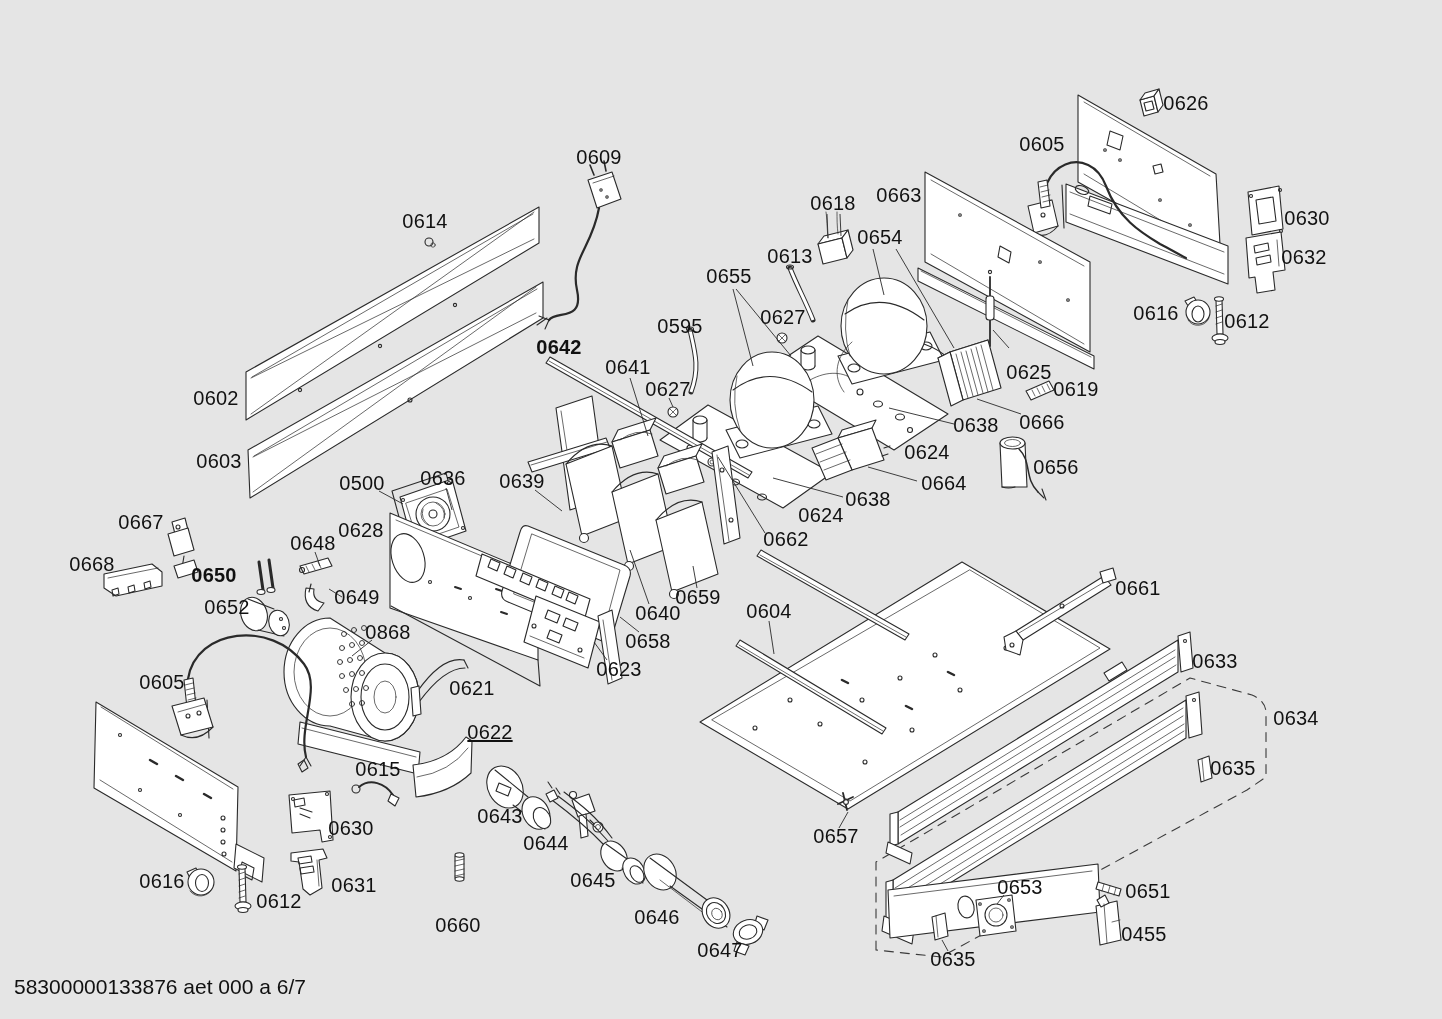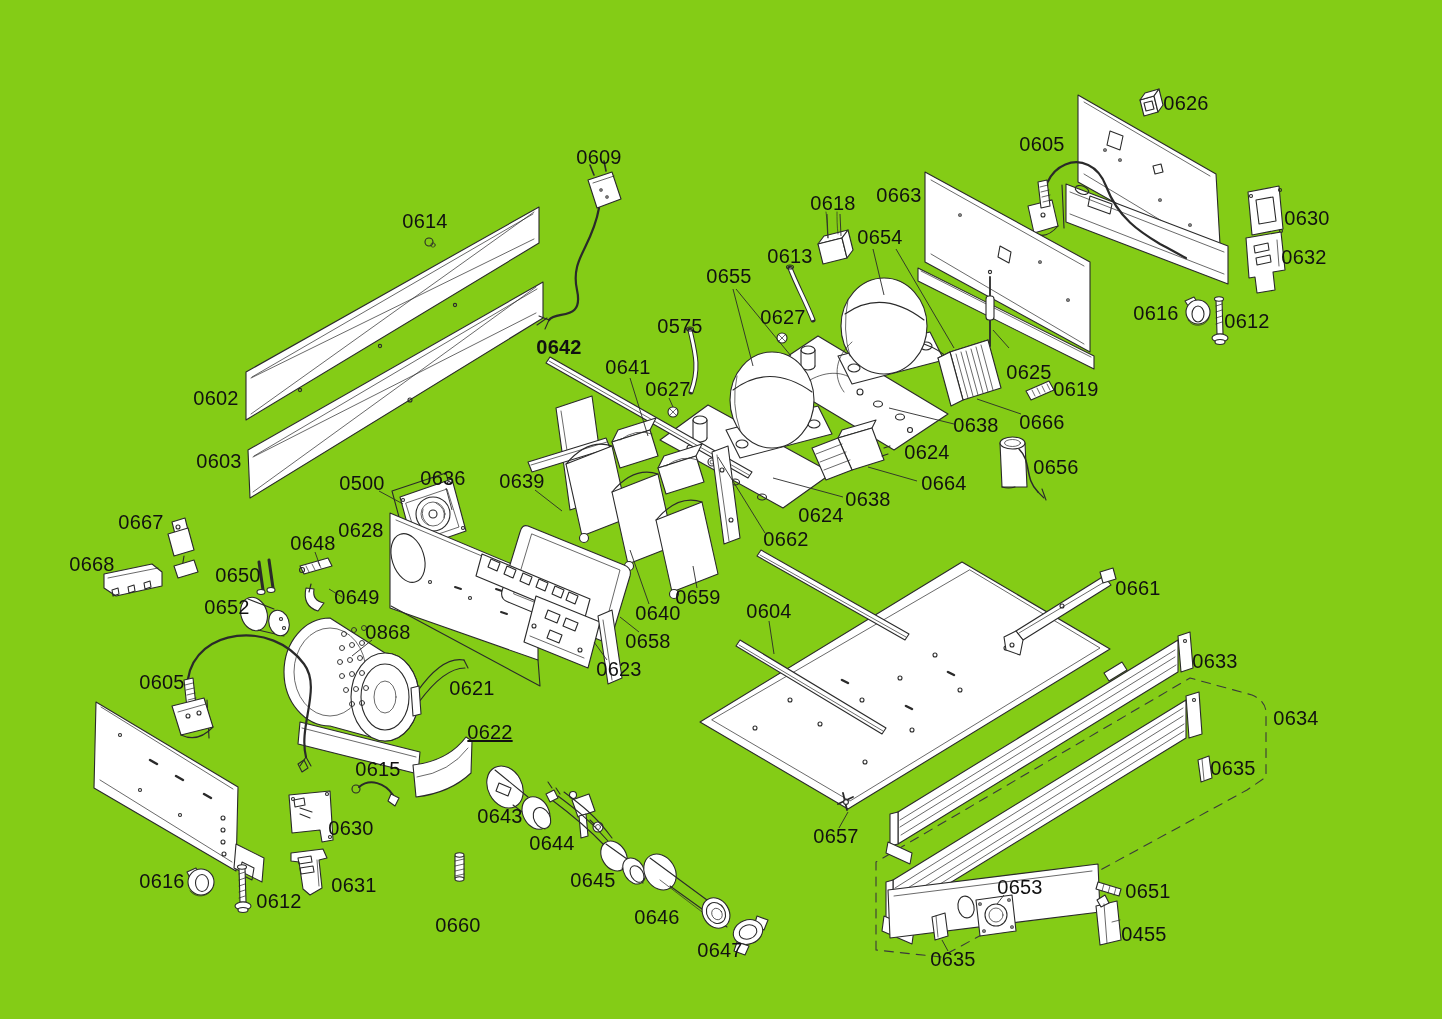--- a/index.html
+++ b/index.html
@@ -1,16 +1,16 @@
 <!DOCTYPE html>
 <html><head>
 <meta charset="utf-8">
 <style>
   html,body{margin:0;padding:0;background:#ffffff;}
-  .stage{position:relative;width:1442px;height:1019px;background:#84cc16;overflow:hidden;
+  .stage{position:relative;width:1442px;height:1019px;background:#e5e5e5;overflow:hidden;
          font-family:"Liberation Sans",sans-serif;}
   svg{position:absolute;left:0;top:0;}
   .ln{fill:none;stroke:#2a2a2a;stroke-width:1.1;stroke-linejoin:round;stroke-linecap:round;}
   .fw{fill:#ffffff;stroke:#2a2a2a;stroke-width:1.1;stroke-linejoin:round;}
   .thin{stroke-width:0.7;}
   .thick{stroke-width:2.2;}
   .dash{stroke-dasharray:9 7;stroke:#3a3a3a;}
   .wh{stroke:#ffffff;stroke-width:3;fill:none;}
   #label-layer{position:absolute;left:0;top:0;width:100%;height:100%;}
   .part-label{position:absolute;transform:translate(-50%,-50%);font-size:20px;line-height:1;
@@ -693,21 +693,21 @@
       <div class="part-label" style="left: 833px; top: 203px;">0618</div>
       <div class="part-label" style="left: 425px; top: 221px;">0614</div>
       <div class="part-label" style="left: 1307px; top: 218px;">0630</div>
       <div class="part-label" style="left: 880px; top: 237px;">0654</div>
       <div class="part-label" style="left: 790px; top: 256px;">0613</div>
       <div class="part-label" style="left: 1304px; top: 257px;">0632</div>
       <div class="part-label" style="left: 729px; top: 276px;">0655</div>
       <div class="part-label" style="left: 1156px; top: 313px;">0616</div>
       <div class="part-label" style="left: 1247px; top: 321px;">0612</div>
       <div class="part-label" style="left: 783px; top: 317px;">0627</div>
-      <div class="part-label" style="left: 680px; top: 326px;">0575</div>
+      <div class="part-label" style="left: 680px; top: 326px;">0595</div>
       <div class="part-label" style="left: 559px; top: 347px; font-weight: bold;">0642</div>
       <div class="part-label" style="left: 1029px; top: 356px; margin-top: 16px;">0625</div>
       <div class="part-label" style="left: 628px; top: 367px;">0641</div>
       <div class="part-label" style="left: 668px; top: 389px;">0627</div>
       <div class="part-label" style="left: 1076px; top: 389px;">0619</div>
       <div class="part-label" style="left: 216px; top: 398px;">0602</div>
       <div class="part-label" style="left: 1042px; top: 422px;">0666</div>
       <div class="part-label" style="left: 976px; top: 425px;">0638</div>
       <div class="part-label" style="left: 927px; top: 452px;">0624</div>
       <div class="part-label" style="left: 219px; top: 461px;">0603</div>
@@ -716,48 +716,49 @@
       <div class="part-label" style="left: 443px; top: 478px;">0636</div>
       <div class="part-label" style="left: 522px; top: 481px;">0639</div>
       <div class="part-label" style="left: 944px; top: 483px;">0664</div>
       <div class="part-label" style="left: 868px; top: 499px;">0638</div>
       <div class="part-label" style="left: 821px; top: 515px;">0624</div>
       <div class="part-label" style="left: 361px; top: 530px;">0628</div>
       <div class="part-label" style="left: 141px; top: 522px;">0667</div>
       <div class="part-label" style="left: 786px; top: 539px;">0662</div>
       <div class="part-label" style="left: 313px; top: 543px;">0648</div>
       <div class="part-label" style="left: 92px; top: 564px;">0668</div>
-      <div class="part-label" style="left: 238px; top: 575px;">0650</div>
+      <div class="part-label" style="left: 214px; top: 575px; font-weight: bold;">0650</div>
       <div class="part-label" style="left: 1138px; top: 588px;">0661</div>
       <div class="part-label" style="left: 357px; top: 597px;">0649</div>
       <div class="part-label" style="left: 227px; top: 607px;">0652</div>
       <div class="part-label" style="left: 698px; top: 597px;">0659</div>
       <div class="part-label" style="left: 658px; top: 613px;">0640</div>
       <div class="part-label" style="left: 769px; top: 611px;">0604</div>
       <div class="part-label" style="left: 388px; top: 632px;">0868</div>
       <div class="part-label" style="left: 648px; top: 641px;">0658</div>
       <div class="part-label" style="left: 1215px; top: 661px;">0633</div>
       <div class="part-label" style="left: 619px; top: 669px;">0623</div>
       <div class="part-label" style="left: 162px; top: 682px;">0605</div>
       <div class="part-label" style="left: 472px; top: 688px;">0621</div>
       <div class="part-label" style="left: 1296px; top: 718px;">0634</div>
       <div class="part-label" style="left: 490px; top: 732px; text-decoration: underline;">0622</div>
       <div class="part-label" style="left: 1233px; top: 768px;">0635</div>
       <div class="part-label" style="left: 378px; top: 769px;">0615</div>
       <div class="part-label" style="left: 500px; top: 816px;">0643</div>
       <div class="part-label" style="left: 351px; top: 828px;">0630</div>
       <div class="part-label" style="left: 836px; top: 836px;">0657</div>
-      <div class="part-label" style="left: 546px; top: 843px; margin-left: 6px;">0644</div>
+      <div class="part-label" style="left: 546px; top: 843px;">0644</div>
       <div class="part-label" style="left: 162px; top: 881px;">0616</div>
       <div class="part-label" style="left: 354px; top: 885px;">0631</div>
       <div class="part-label" style="left: 458px; top: 888px; margin-top: 37px;">0660</div>
       <div class="part-label" style="left: 593px; top: 880px;">0645</div>
       <div class="part-label" style="left: 1020px; top: 887px;">0653</div>
       <div class="part-label" style="left: 1148px; top: 891px;">0651</div>
       <div class="part-label" style="left: 279px; top: 901px;">0612</div>
       <div class="part-label" style="left: 657px; top: 917px;">0646</div>
       <div class="part-label" style="left: 1144px; top: 934px;">0455</div>
       <div class="part-label" style="left: 720px; top: 950px;">0647</div>
       <div class="part-label" style="left: 953px; top: 959px;">0635</div>
     </div>
 
+<div class="footer">58300000133876 aet 000 a 6/7</div>
 
 </div>
 
 </body></html>

